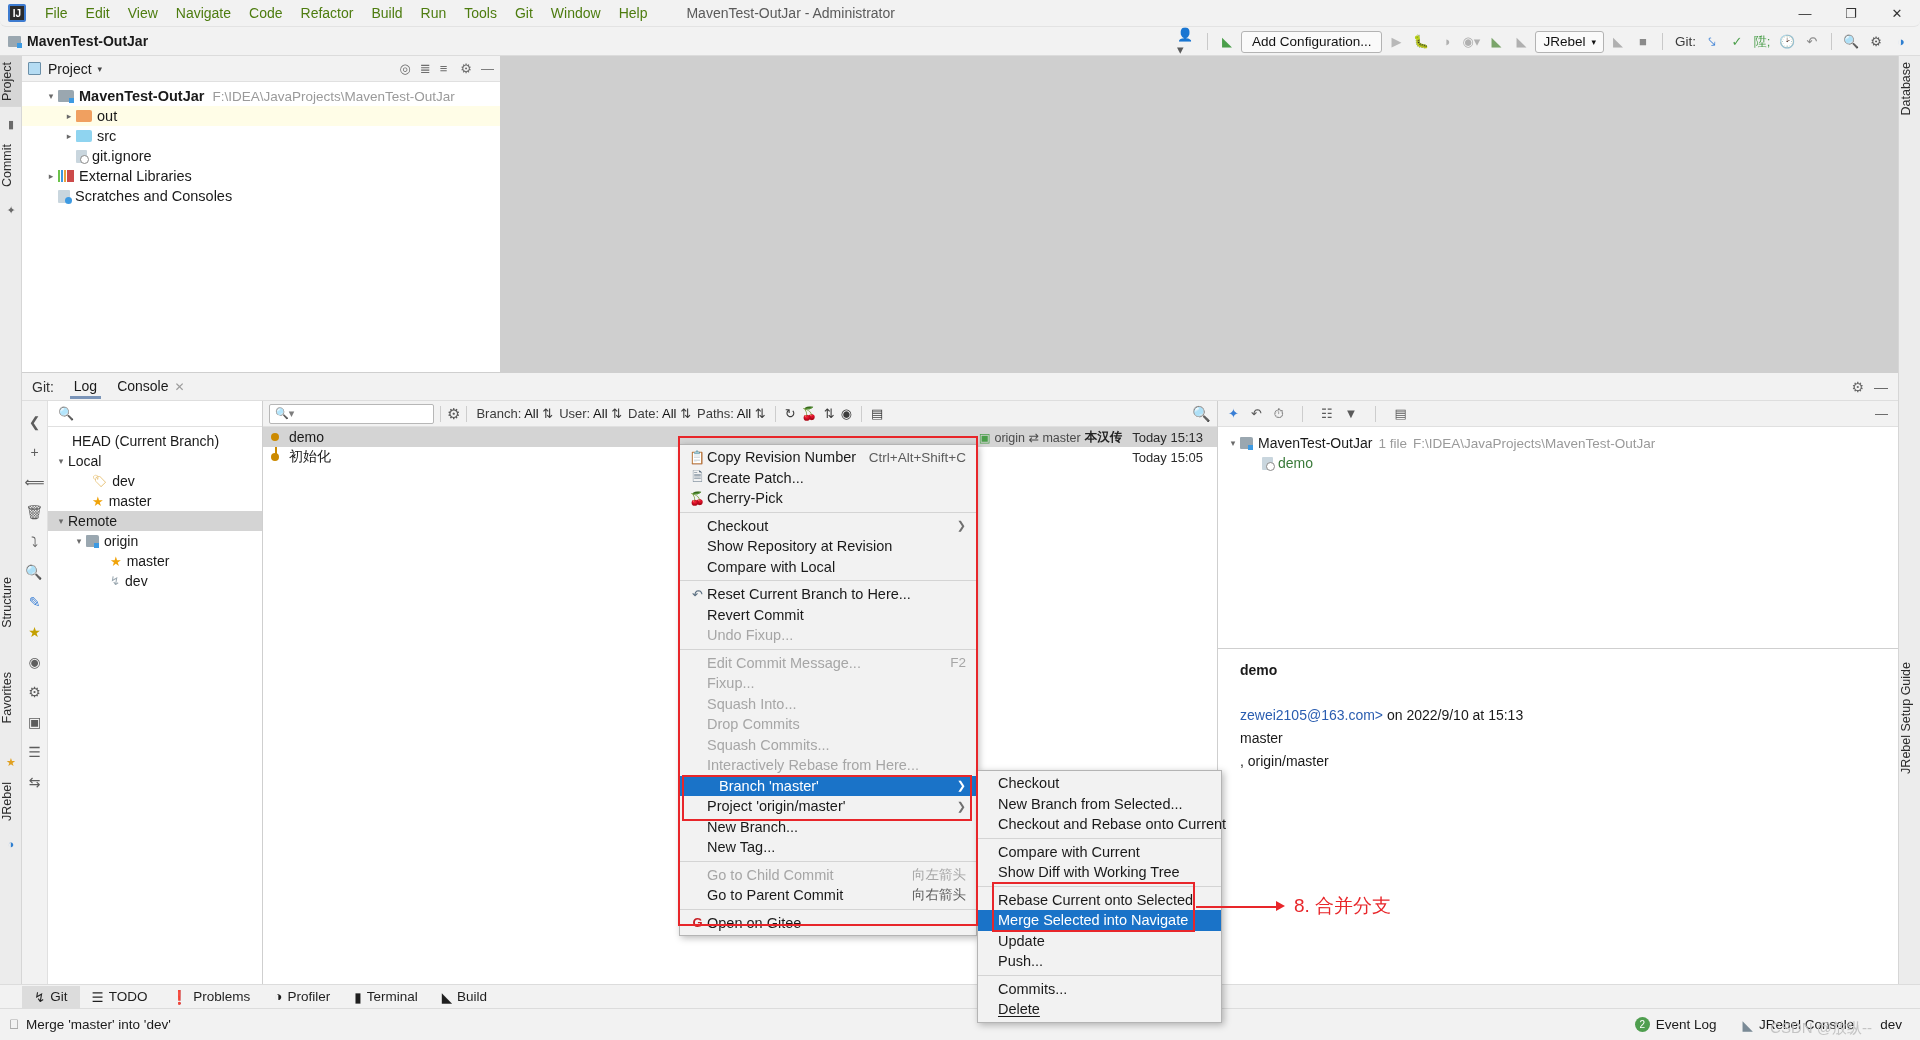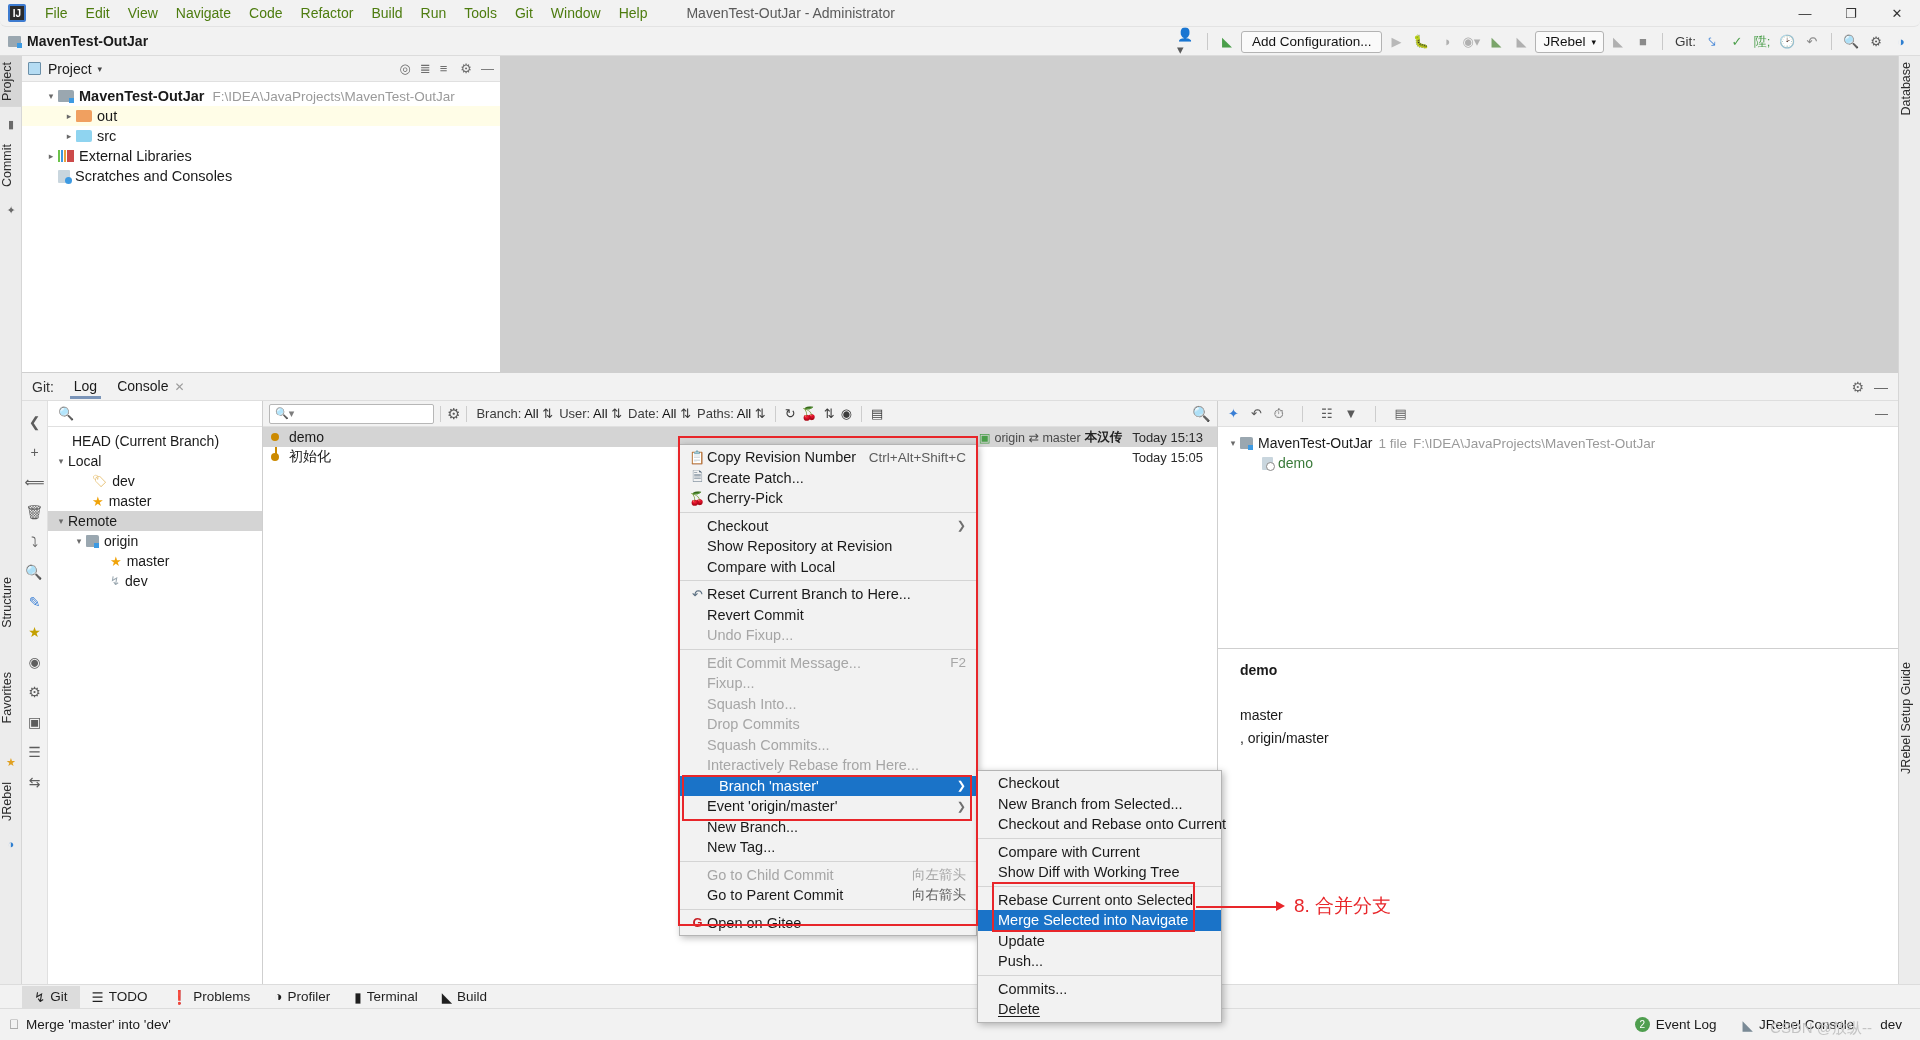--- a/index.html
+++ b/index.html
@@ -295,20 +295,24 @@
       </div>
       <div class="row hl" style="padding-left:40px">
         <span class="arrow closed"></span>
         <span class="ico f-orange"></span>
         <span>out</span>
       </div>
       <div class="row" style="padding-left:40px">
         <span class="arrow closed"></span>
         <span class="ico f-blue"></span>
         <span>src</span>
+      </div>
+      <div class="row" style="padding-left:54px">
+        <span class="ico fileic"></span>
+        <span>git.ignore</span>
       </div>
       <div class="row">
         <span class="arrow closed"></span>
         <span class="ico libic"></span>
         <span>External Libraries</span>
       </div>
       <div class="row" style="padding-left:36px">
         <span class="ico scr-ic"></span>
         <span>Scratches and Consoles</span>
       </div>
@@ -466,20 +470,25 @@
             <span class="muted" style="margin-left:6px">F:\IDEA\JavaProjects\MavenTest-OutJar</span>
           </div>
           <div class="drow" style="padding-left:44px">
             <span class="ico fileic"></span>
             <span style="color:#3a7a3a">demo</span>
           </div>
         </div>
         <div class="dsplit"></div>
         <div class="dmeta">
           <div class="dmsg">demo</div>
+          <div>
+            <span class="lnk">zewei2105@163.com&gt;</span>
+            <span>on</span>
+            <span>2022/9/10 at 15:13</span>
+          </div>
           <div>master</div>
           <div>, origin/master</div>
         </div>
       </div>
 
     </div>
   </div>
 
   <div class="ctxmenu" style="left:679px; top:444px; width:298px;">
     <div class="mi">
@@ -548,21 +557,21 @@
       <span class="micon"></span>
       <span class="mlabel">Interactively Rebase from Here...</span>
     </div>
     <div class="mi sel">
       <span class="micon"></span>
       <span class="mlabel">Branch 'master'</span>
       <span class="msub">❯</span>
     </div>
     <div class="mi">
       <span class="micon"></span>
-      <span class="mlabel">Event 'origin/master'</span>
+      <span class="mlabel">Project 'origin/master'</span>
       <span class="msub">❯</span>
     </div>
     <div class="mi">
       <span class="micon"></span>
       <span class="mlabel">New Branch...</span>
     </div>
     <div class="mi">
       <span class="micon"></span>
       <span class="mlabel">New Tag...</span>
     </div>

